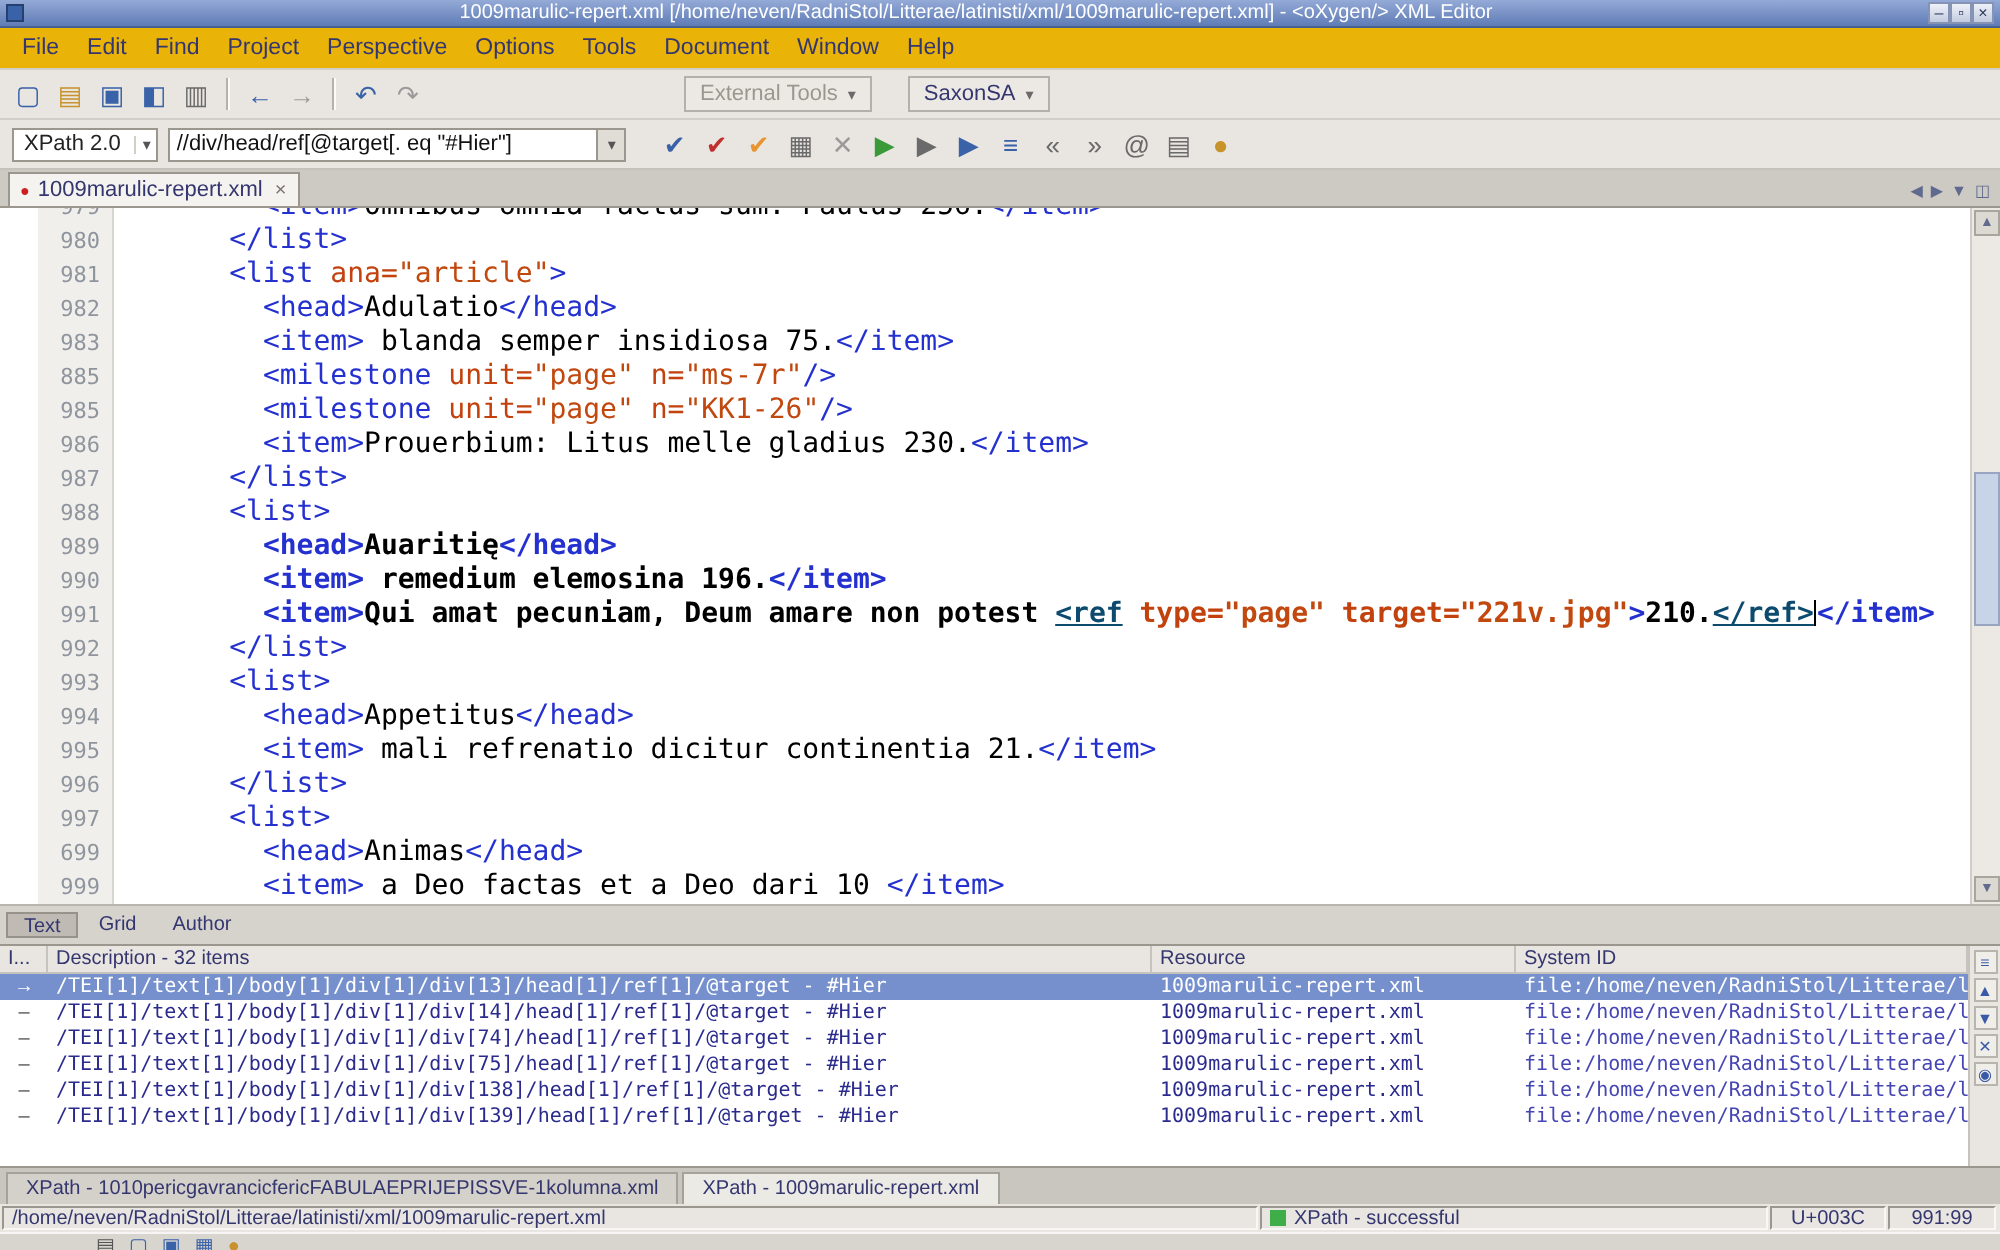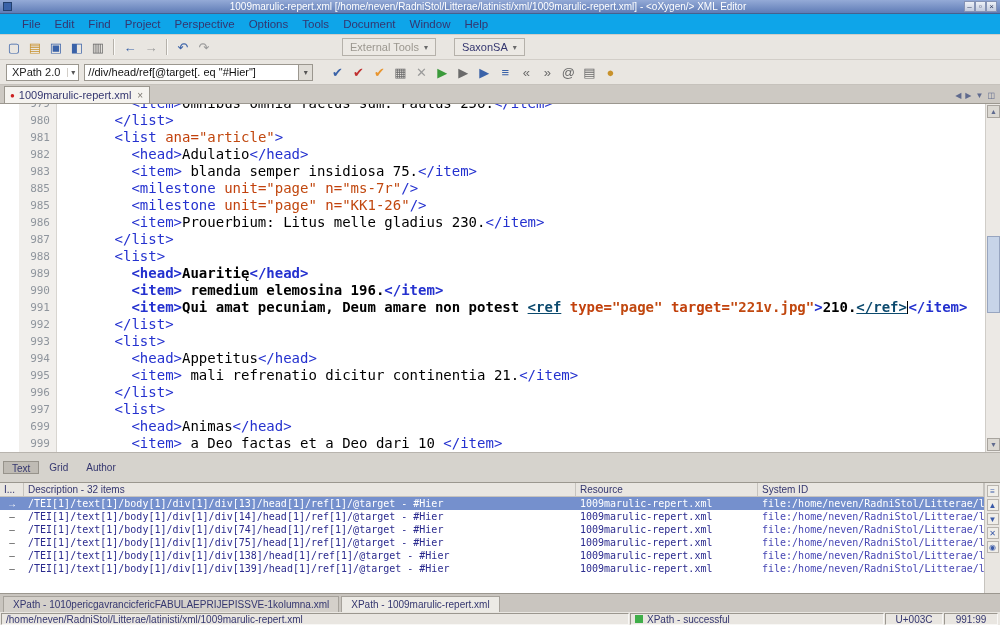--- a/index.html
+++ b/index.html
@@ -8,21 +8,21 @@
 
   
   .titlebar { height:14px; display:flex; align-items:center; padding:0 3px; gap:4px;
     background:linear-gradient(#94aad7,#5f7cb6); border-bottom:1px solid #46618f; }
   .win-ico { width:9px; height:9px; background:#3a62a8; border:1px solid #23406e; flex:none; }
   .title-text { flex:1; text-align:center; font-size:10px; color:#fff; white-space:nowrap; overflow:hidden; }
   .wbtn { width:11px; height:11px; background:linear-gradient(#eef1f7,#c2cbdf); border:1px solid #8593b5;
     font-size:8px; line-height:9px; text-align:center; color:#2e3a5e; flex:none; }
 
   
-  .menubar { height:21px; display:flex; align-items:center; padding-left:15px; background:#0ea5e9; border-bottom:1px solid #d2cec8; }
+  .menubar { height:21px; display:flex; align-items:center; padding-left:4px; background:#eab308; border-bottom:1px solid #d2cec8; }
   .menu-item { padding:2px 7px; font-size:11.5px; color:#34366f; }
 
   
   .toolbar { height:25px; display:flex; align-items:center; padding:0 4px; background:#e9e6e1; border-bottom:1px solid #d2cec8; }
   #tb-groups, #xp-icons { display:flex; align-items:center; gap:1px; }
   .tb-ico { width:20px; height:20px; display:flex; align-items:center; justify-content:center; font-size:13px; }
   .tb-sep { width:2px; height:16px; border-left:1px solid #b5b1aa; border-right:1px solid #fbfaf8; margin:0 4px; }
   .tb-drop { display:flex; align-items:center; gap:5px; font-size:11px; color:#34366f; padding:2px 7px;
     border:1px solid #b5b1aa; background:#ece9e4;justify-content:space-between; }
   .tb-drop .dd { font-size:8px; color:#6a6a6a; }
@@ -63,21 +63,21 @@
   .tx  { color:#000; }
   .ref { color:#0c4a6e; text-decoration:underline; }
   .caret { display:inline-block; width:1.5px; height:13px; background:#000; vertical-align:-2px; }
   .vscroll { position:absolute; top:0; right:0; bottom:0; width:15px; background:#ece9e5; border-left:1px solid #d0cdc8; }
   .sb-btn { position:absolute; left:1px; width:13px; height:13px; background:#dcd9d3; border:1px solid #a8a49e;
     font-size:7px; color:#5f6a8e; display:flex; align-items:center; justify-content:center; }
   .sb-btn.up { top:1px; } .sb-btn.down { bottom:1px; }
   .sb-thumb { position:absolute; left:1px; width:13px; top:38%; height:22%; background:#c7d4e8; border:1px solid #97a5c0; }
 
   
-  .modetabs { height:30px; background:#d6d3cd; border-top:1px solid #b8b4ae; display:flex; align-items:center; padding-left:3px; gap:2px; }
+  .modetabs { height:20px; background:#d6d3cd; border-top:1px solid #b8b4ae; display:flex; align-items:center; padding-left:3px; gap:2px; }
   .mtab { font-size:10px; color:#34366f; padding:0 8px; height:13px; line-height:13px; }
   .mtab.active { background:#bfbbb4; border:1px solid #97938b; }
 
   
   .results { position:relative; height:111px; background:#fff; border-top:1px solid #9b978f; }
   .rheader { display:flex; height:14px; background:#e9e6e1; border-bottom:1px solid #c6c3be; font-size:10px; color:#34366f; margin-right:16px; }
   .hc { border-right:1px solid #c6c3be; padding:1px 4px; overflow:hidden; white-space:nowrap; }
   .c-info { width:24px; flex:none; }
   .c-desc { width:552px; flex:none; }
   .c-res  { width:182px; flex:none; }

